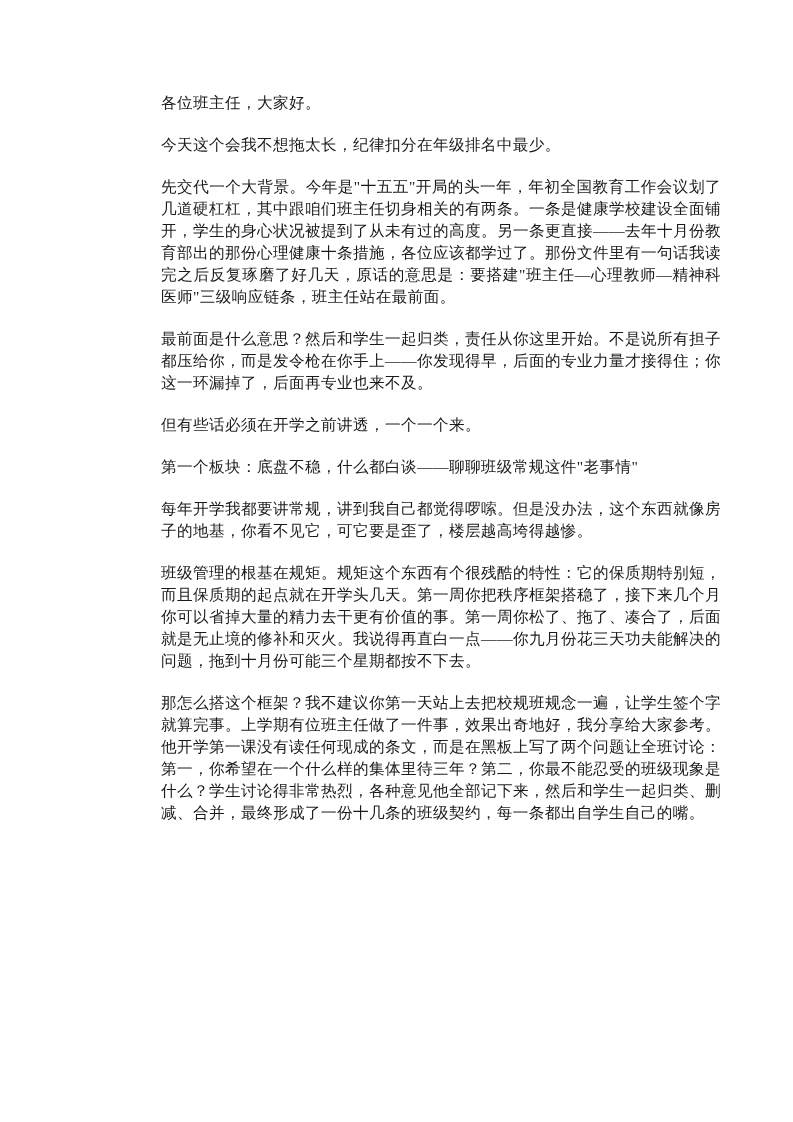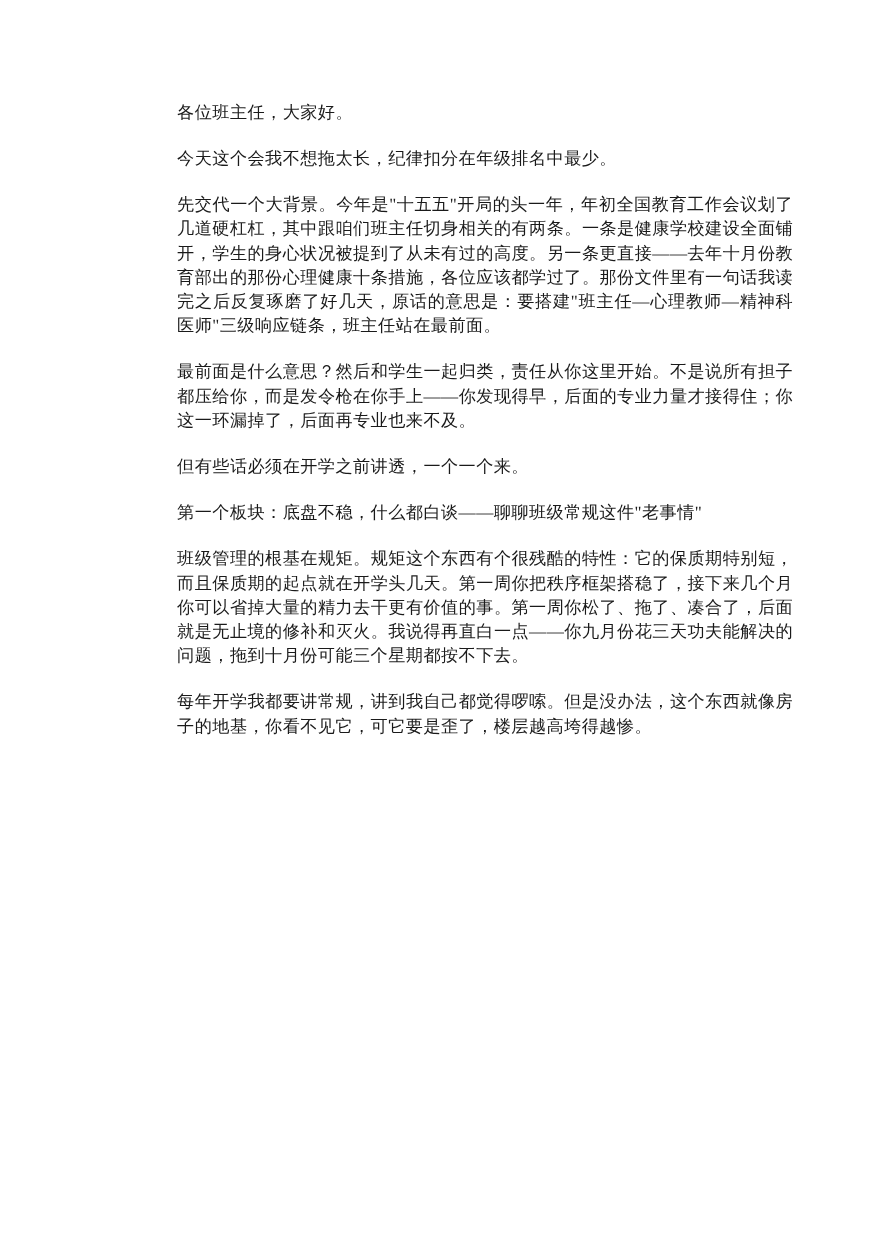--- a/index.html
+++ b/index.html
@@ -34,15 +34,16 @@
 </head>
 <body>
 
 <div class="page">
   <p class="para">各位班主任，大家好。</p>
   <p class="para">今天这个会我不想拖太长，纪律扣分在年级排名中最少。</p>
   <p class="para">先交代一个大背景。今年是"十五五"开局的头一年，年初全国教育工作会议划了几道硬杠杠，其中跟咱们班主任切身相关的有两条。一条是健康学校建设全面铺开，学生的身心状况被提到了从未有过的高度。另一条更直接——去年十月份教育部出的那份心理健康十条措施，各位应该都学过了。那份文件里有一句话我读完之后反复琢磨了好几天，原话的意思是：要搭建"班主任—心理教师—精神科医师"三级响应链条，班主任站在最前面。</p>
   <p class="para">最前面是什么意思？然后和学生一起归类，责任从你这里开始。不是说所有担子都压给你，而是发令枪在你手上——你发现得早，后面的专业力量才接得住；你这一环漏掉了，后面再专业也来不及。</p>
   <p class="para">但有些话必须在开学之前讲透，一个一个来。</p>
   <p class="para">第一个板块：底盘不稳，什么都白谈——聊聊班级常规这件"老事情"</p>
+  <p class="para">每年开学我都要讲常规，讲到我自己都觉得啰嗦。但是没办法，这个东西就像房子的地基，你看不见它，可它要是歪了，楼层越高垮得越惨。</p>
   <p class="para">班级管理的根基在规矩。规矩这个东西有个很残酷的特性：它的保质期特别短，而且保质期的起点就在开学头几天。第一周你把秩序框架搭稳了，接下来几个月你可以省掉大量的精力去干更有价值的事。第一周你松了、拖了、凑合了，后面就是无止境的修补和灭火。我说得再直白一点——你九月份花三天功夫能解决的问题，拖到十月份可能三个星期都按不下去。</p>
-  <p class="para">每年开学我都要讲常规，讲到我自己都觉得啰嗦。但是没办法，这个东西就像房子的地基，你看不见它，可它要是歪了，楼层越高垮得越惨。</p>
+  <p class="para">那怎么搭这个框架？我不建议你第一天站上去把校规班规念一遍，让学生签个字就算完事。上学期有位班主任做了一件事，效果出奇地好，我分享给大家参考。他开学第一课没有读任何现成的条文，而是在黑板上写了两个问题让全班讨论：第一，你希望在一个什么样的集体里待三年？第二，你最不能忍受的班级现象是什么？学生讨论得非常热烈，各种意见他全部记下来，然后和学生一起归类、删减、合并，最终形成了一份十几条的班级契约，每一条都出自学生自己的嘴。</p>
 </div>
 
 </body></html>

